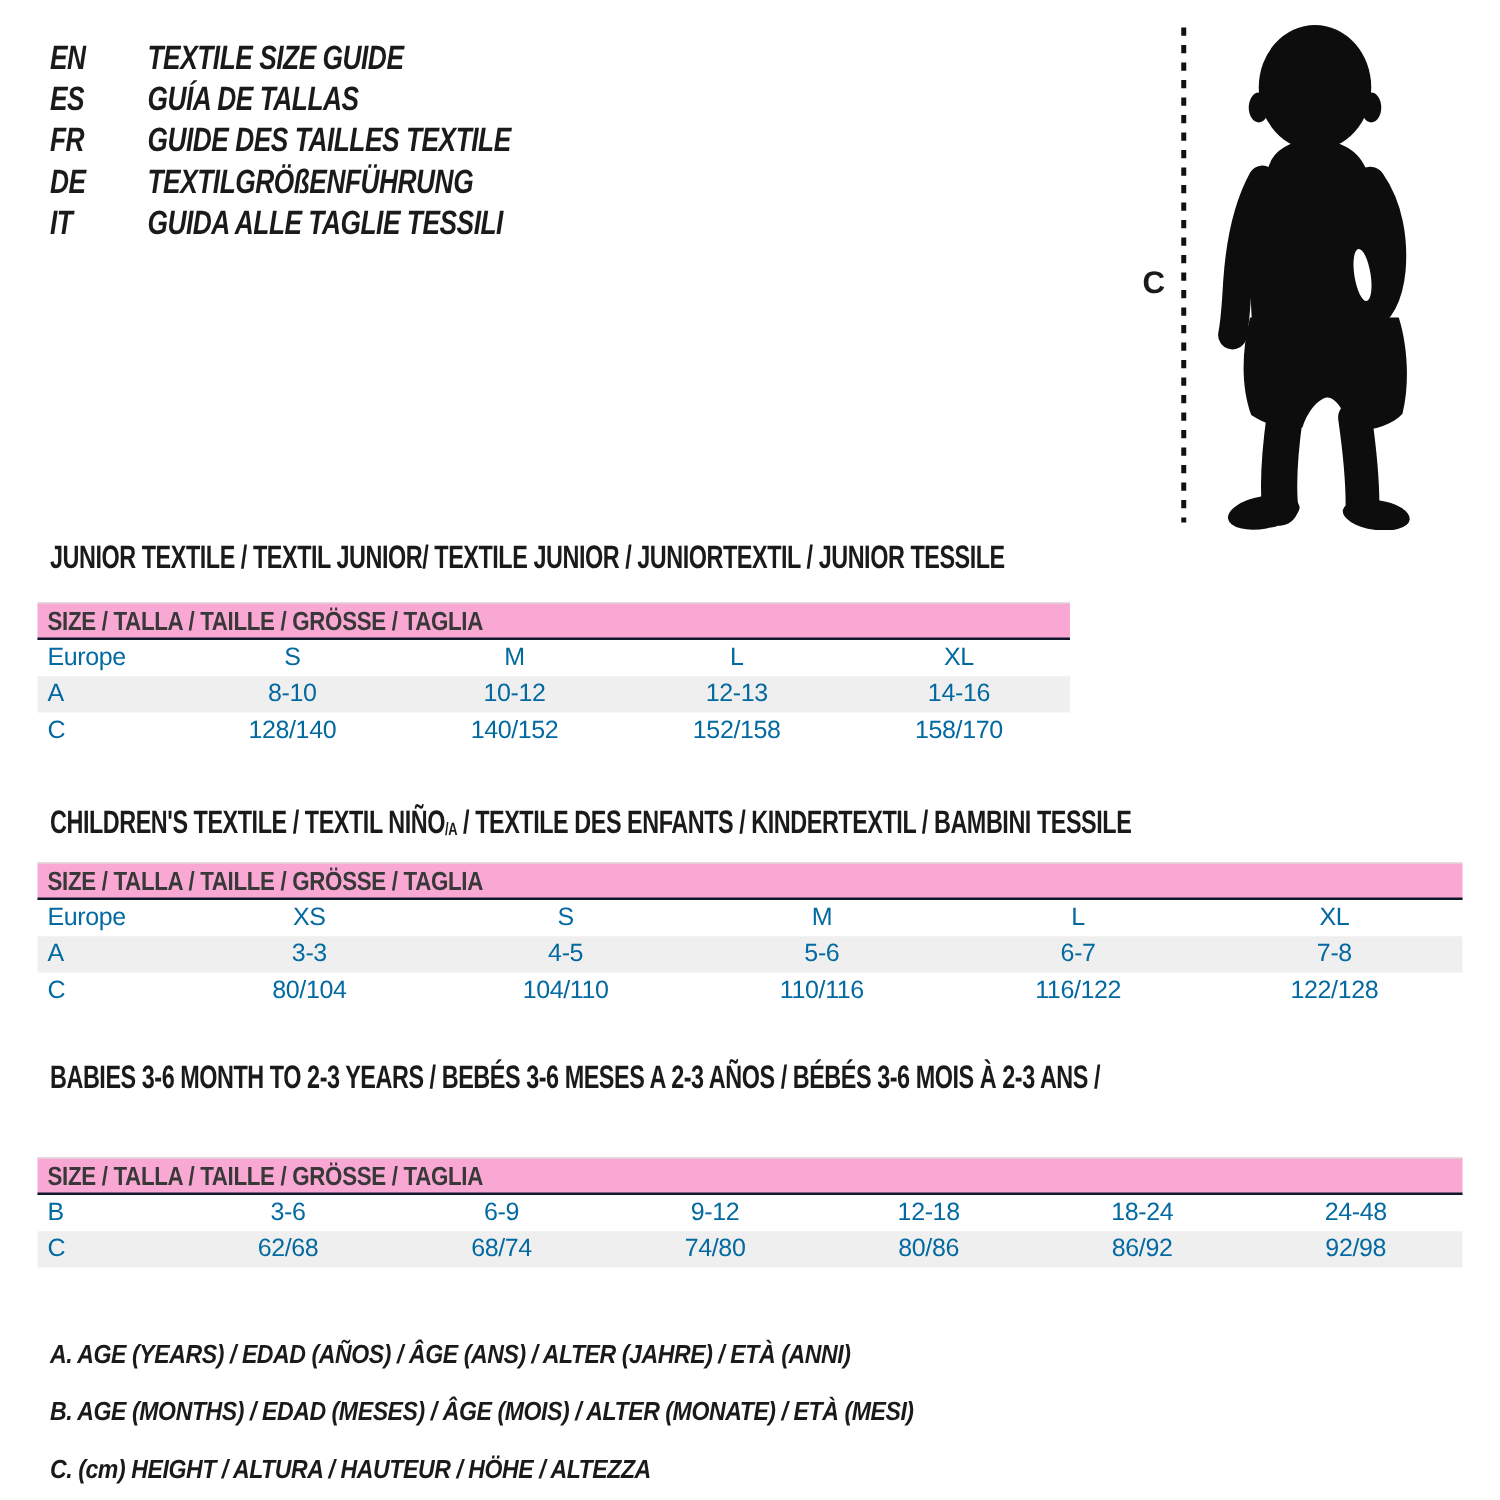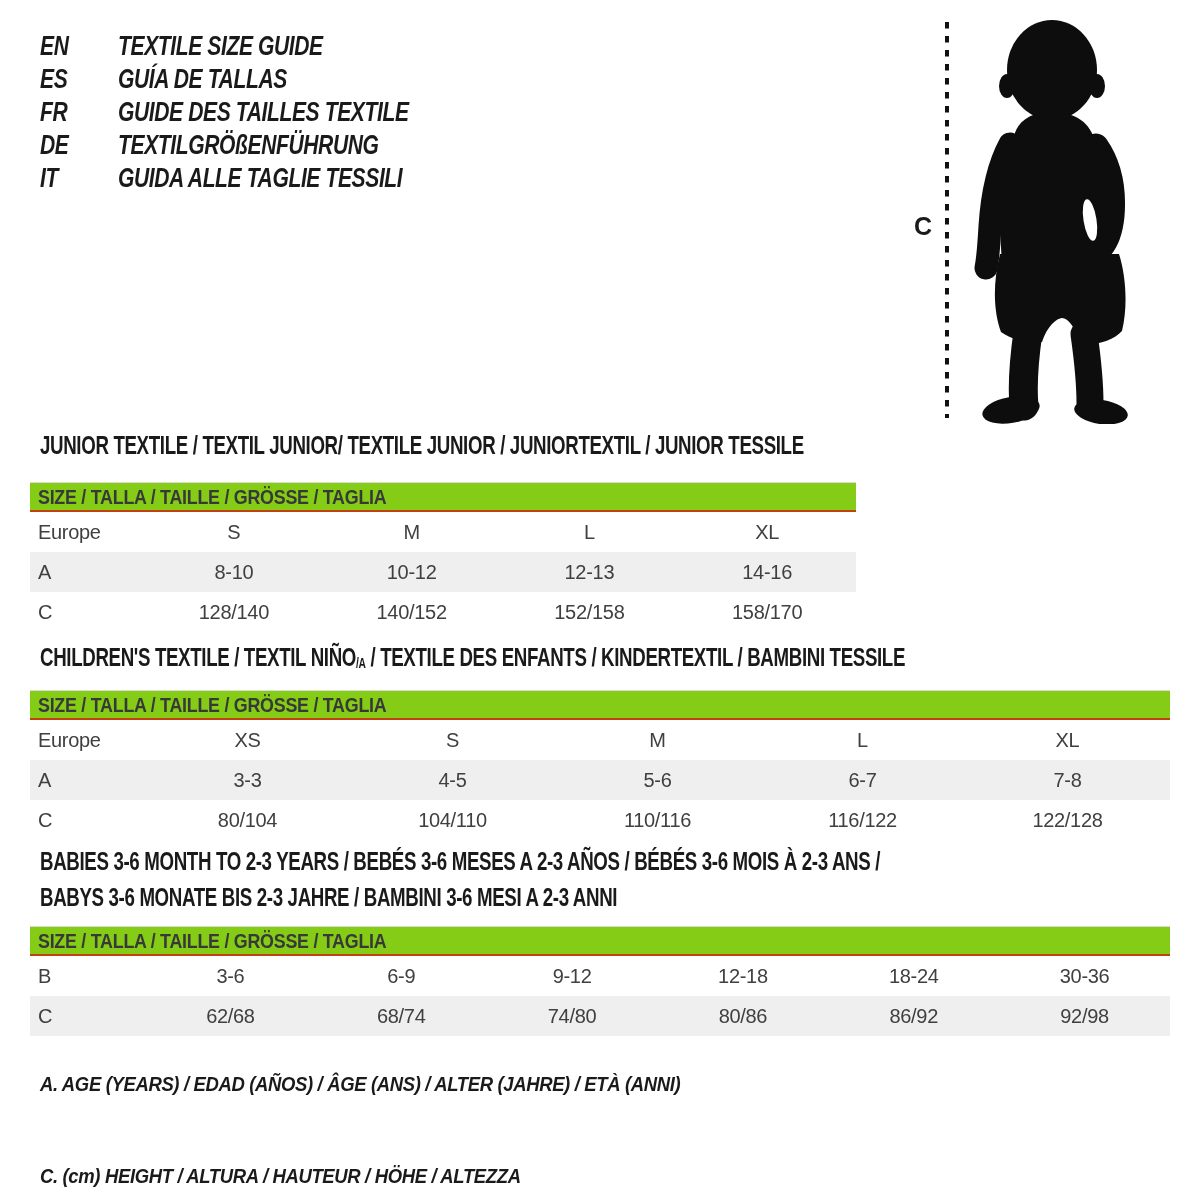--- a/index.html
+++ b/index.html
@@ -28,24 +28,24 @@
   .baby{position:absolute;left:64px;top:4px;}
 
   
   .sec-title{position:absolute;left:40px;margin:0;font-size:26px;font-weight:700;letter-spacing:-0.5px;}
   .sub{font-size:0.55em;vertical-align:-0.12em;}
 
   
   .table{position:absolute;left:30px;}
   .t-narrow{width:826px;}
   .t-wide{width:1140px;}
-  .thead{height:30px;background:#84cc16;border-top:1px solid #d9d9d9;border-bottom:2px solid #c2410c;
-         display:flex;align-items:center;padding-left:8px;box-sizing:border-box;
+  .thead{height:30px;background:#f9a8d4;border-top:1px solid #d9d9d9;border-bottom:2px solid #0f172a;
+         display:flex;align-items:flex-end;padding-left:8px;box-sizing:border-box;
          font-size:21px;font-weight:700;color:#383838;letter-spacing:-0.3px;}
-  .trow{display:grid;height:40px;align-items:center;font-size:20px;letter-spacing:-0.3px;color:#404040;}
+  .trow{display:grid;height:29px;align-items:center;font-size:20px;letter-spacing:-0.3px;color:#0369a1;}
   .cols4{grid-template-columns:115px repeat(4,1fr);}
   .cols5{grid-template-columns:115px repeat(5,1fr);}
   .cols6{grid-template-columns:115px repeat(6,1fr);}
   .trow .lbl{padding-left:8px;text-align:left;}
   .trow .val{text-align:center;}
   .shaded{background:#efefef;}
 
   
   .legend-line{position:absolute;left:40px;margin:0;font-size:21px;font-weight:700;letter-spacing:-0.4px;font-style:italic;}
 </style>
@@ -159,47 +159,47 @@
       <span class="val">104/110</span>
       <span class="val">110/116</span>
       <span class="val">116/122</span>
       <span class="val">122/128</span>
     </div>
   </div>
 
   <h2 class="sec-title" style="top:846px;">
     <span class="cond72">BABIES 3-6 MONTH TO 2-3 YEARS / BEBÉS 3-6 MESES A 2-3 AÑOS / BÉBÉS 3-6 MOIS À 2-3 ANS /</span>
   </h2>
-  <h2 class="sec-title" style="top:882px;">
-    <span class="cond72">BABYS 3-6 MONATE BIS 2-3 JAHRE / BAMBINI 3-6 MESI A 2-3 ANNI</span>
-  </h2>
   <div class="table t-wide" style="top:926px;">
     <div class="thead">
       <span class="cond85">SIZE / TALLA / TAILLE / GRÖSSE / TAGLIA</span>
     </div>
     <div class="trow cols6">
       <span class="lbl">B</span>
       <span class="val">3-6</span>
       <span class="val">6-9</span>
       <span class="val">9-12</span>
       <span class="val">12-18</span>
       <span class="val">18-24</span>
-      <span class="val">30-36</span>
+      <span class="val">24-48</span>
     </div>
     <div class="trow cols6 shaded">
       <span class="lbl">C</span>
       <span class="val">62/68</span>
       <span class="val">68/74</span>
       <span class="val">74/80</span>
       <span class="val">80/86</span>
       <span class="val">86/92</span>
       <span class="val">92/98</span>
     </div>
   </div>
 
   <p class="legend-line" style="top:1072px;">
     <span class="cond88">A. AGE (YEARS) / EDAD (AÑOS) / ÂGE (ANS) / ALTER (JAHRE) / ETÀ (ANNI)</span>
   </p>
+  <p class="legend-line" style="top:1118px;">
+    <span class="cond88">B. AGE (MONTHS) / EDAD (MESES) / ÂGE (MOIS) / ALTER (MONATE) / ETÀ (MESI)</span>
+  </p>
   <p class="legend-line" style="top:1164px;text-align:right;">
     <span class="cond88">C. (cm) HEIGHT / ALTURA / HAUTEUR / HÖHE / ALTEZZA</span>
   </p>
 
 </div>
 
 </body></html>

